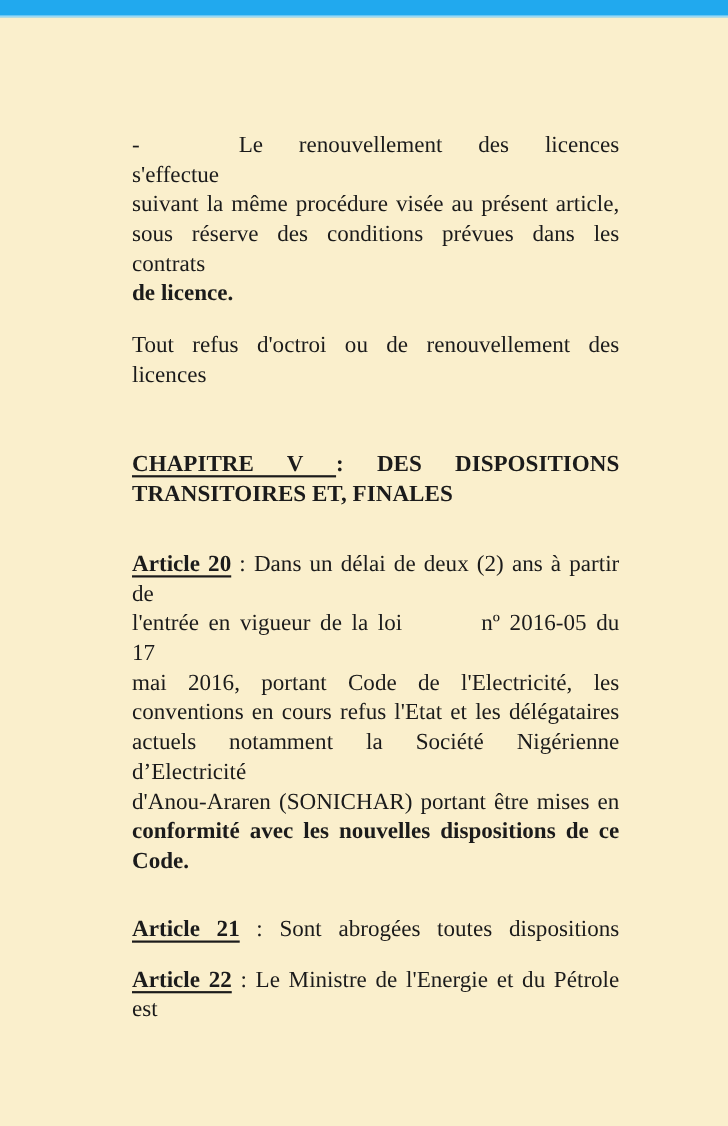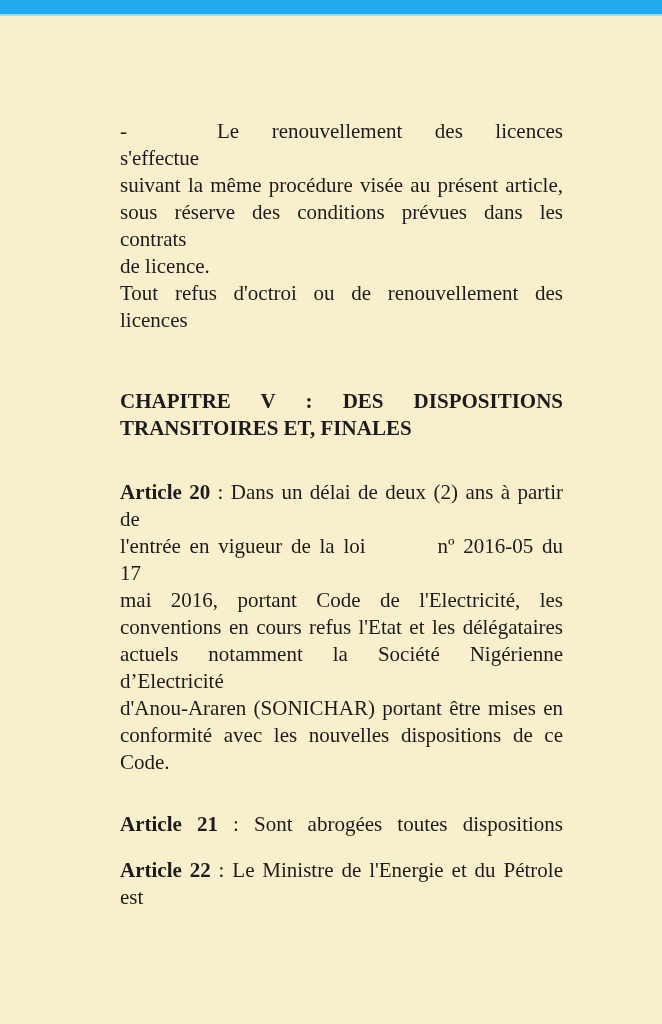--- a/index.html
+++ b/index.html
@@ -38,26 +38,28 @@
     line-height: 27px;
     color: #1b1b1b;
   }
   .block .line {
     text-align: justify;
     text-align-last: justify;
     white-space: normal;
   }
   .block .line.last {
     text-align-last: left;
+    font-weight: bold;
   }
   .block.heading .line {
     font-weight: bold;
   }
   span.bu {
     font-weight: bold;
+    text-decoration: underline;
     text-decoration-thickness: 2px;
     text-underline-offset: 4px;
   }
   span.gap {
     display: inline-block;
     height: 1px;
   }
 </style>
 </head>
 <body>
@@ -65,21 +67,21 @@
 <div class="page">
   <div class="bar-top"></div>
   <div class="paper">
     <div class="text-column">
         <div class="block body" style="margin-top: 102px;">
           <div class="line"><span>-</span><span class="gap" style="width: 90px;"></span><span>Le renouvellement des licences s'effectue</span></div>
           <div class="line"><span>suivant la même procédure visée au présent article,</span></div>
           <div class="line"><span>sous réserve des conditions prévues dans les contrats</span></div>
           <div class="line last"><span>de licence.</span></div>
         </div>
-        <div class="block body" style="margin-top: 0;">
+        <div class="block body" style="margin-top: 20px;">
           <div class="line"><span>Tout refus d'octroi ou de renouvellement des licences</span></div>
         </div>
         <div class="block heading" style="margin-top: 54px;">
           <div class="line"><span class="bu">CHAPITRE V </span><span>: DES DISPOSITIONS</span></div>
           <div class="line last"><span>TRANSITOIRES ET, FINALES</span></div>
         </div>
         <div class="block body" style="margin-top: 37px;">
           <div class="line"><span class="bu">Article 20</span><span> : Dans un délai de deux (2) ans à partir de</span></div>
           <div class="line"><span>l'entrée en vigueur de la loi</span><span class="gap" style="width: 72px;"></span><span>nº 2016-05 du 17</span></div>
           <div class="line"><span>mai 2016, portant Code de l'Electricité, les</span></div>

